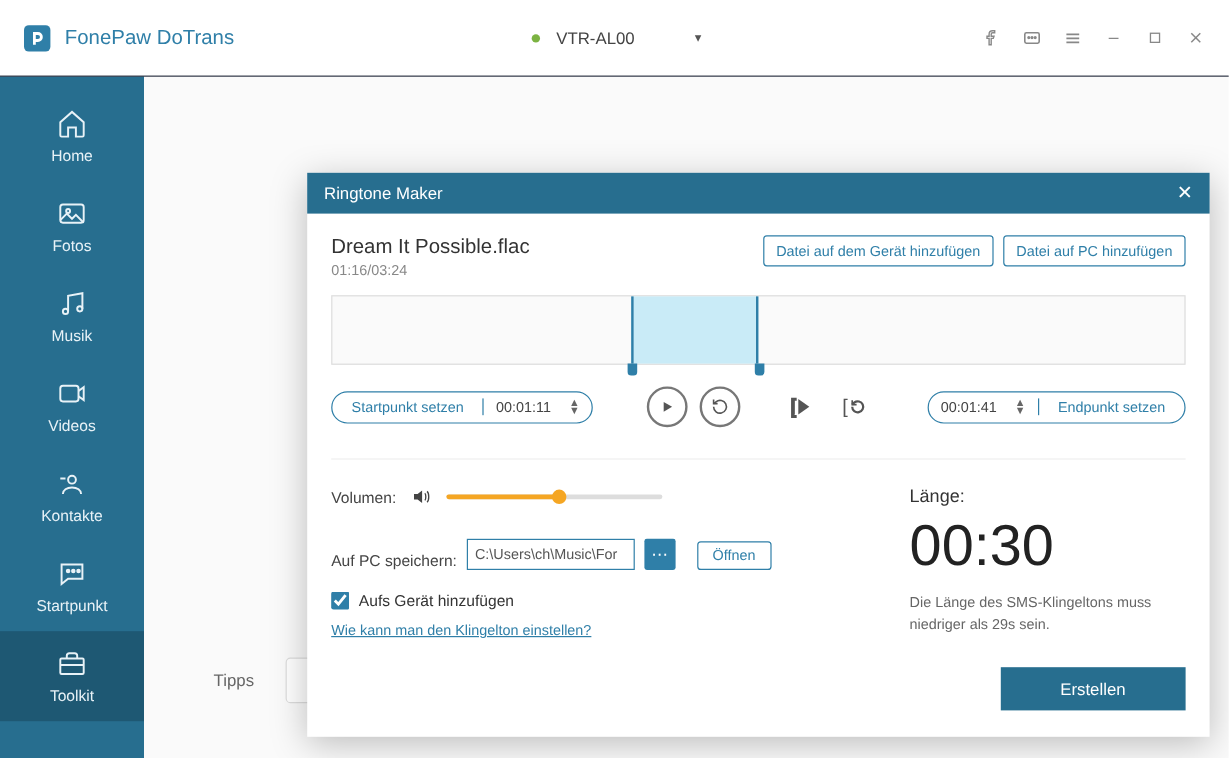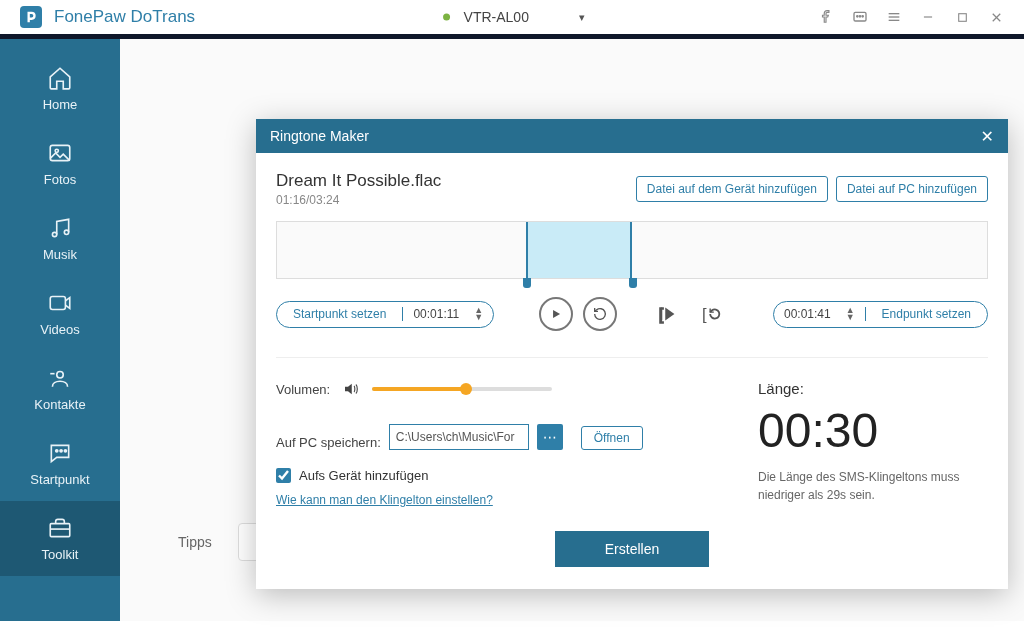--- a/index.html
+++ b/index.html
@@ -1,19 +1,19 @@
 <!DOCTYPE html>
 <html><head>
 <meta charset="utf-8">
 <style>
 * { margin: 0; padding: 0; box-sizing: border-box; font-family: -apple-system, BlinkMacSystemFont, "Segoe UI", Arial, sans-serif; }
 body { background: #fff; width: 1024px; height: 632px; overflow: hidden; position: relative; }
 
 
-.titlebar { height: 39px; display: flex; align-items: center; padding: 0 20px; border-bottom: 5px solid #0f172a; text-align: center; }
+.titlebar { height: 64px; display: flex; align-items: center; padding: 0 20px; border-bottom: 1px solid #0f172a; text-align: center; }
 .logo-icon { width: 22px; height: 22px; background: #2f7fa8; border-radius: 4px; display: flex; align-items: center; justify-content: center; color: #fff; font-weight: bold; font-size: 14px; margin-right: 12px; }
 .app-title { color: #2f7fa8; font-size: 17px; flex: 0 0 auto; }
 .device-selector { margin-left: auto; margin-right: auto; display: flex; align-items: center; gap: 10px; color: #444; font-size: 14px; position: absolute; left: 50%; transform: translateX(-50%); }
 .android-dot { width: 14px; height: 14px; }
 .chevron-down { font-size: 11px; color: #555; margin-left: 40px; }
 .titlebar-right { margin-left: auto; display: flex; align-items: center; gap: 18px; color: #777; }
 .titlebar-right .ico { width: 16px; height: 16px; display: flex; align-items: center; justify-content: center; cursor: pointer; font-size: 16px; }
 
 
 .main { display: flex; height: calc(100% - 50px); }
@@ -28,21 +28,21 @@
 .tipps-label { color: #666; font-size: 14px; }
 .tipps-box { flex: 1; border: 1px solid #ddd; border-radius: 4px; height: 38px; display: flex; align-items: center; justify-content: flex-end; padding: 0 14px; background: #fff; }
 .tipps-box .chev { color: #444; font-size: 16px; }
 
 
 .modal { position: absolute; left: 136px; top: 80px; width: 752px; background: #fff; box-shadow: 0 6px 28px rgba(0,0,0,0.25); }
 .modal-header { background: #276e8f; color: #fff; height: 34px; display: flex; align-items: center; padding: 0 14px; font-size: 14px; justify-content: space-between; }
 .modal-header .close { cursor: pointer; font-size: 16px; }
 .modal-body { padding: 18px 20px 22px; }
 
-.file-row { display: flex; justify-content: space-between; align-items: center; }
+.file-row { display: flex; justify-content: space-between; align-items: flex-start; }
 .file-title { font-size: 17px; color: #333; }
 .file-time { font-size: 12px; color: #888; margin-top: 2px; }
 .file-btns { display: flex; gap: 8px; }
 .out-btn { border: 1px solid #2f7fa8; color: #2f7fa8; background: #fff; border-radius: 3px; font-size: 12px; padding: 5px 10px; cursor: pointer; }
 
 .waveform-wrap { margin-top: 14px; border: 1px solid #ddd; height: 58px; position: relative; background: #fafafa; }
 .wave-sel { position: absolute; top: 0; bottom: 0; left: 35%; width: 15%; background: #c9ebf7; border-left: 2px solid #2f7fa8; border-right: 2px solid #2f7fa8; }
 .handle { position: absolute; bottom: -10px; width: 8px; height: 10px; background: #2f7fa8; border-radius: 0 0 3px 3px; }
 .handle.left { left: calc(35% - 3px); }
 .handle.right { left: calc(50% - 3px); }
@@ -76,21 +76,21 @@
 
 .check-row { display: flex; align-items: center; gap: 8px; margin-top: 18px; font-size: 13px; color: #333; }
 .check-row input { width: 15px; height: 15px; accent-color: #2f7fa8; }
 .link-row { margin-top: 10px; font-size: 12px; }
 .link-row a { color: #2f7fa8; text-decoration: underline; cursor: pointer; }
 
 .length-label { font-size: 15px; color: #333; }
 .length-val { font-size: 48px; color: #222; margin-top: 6px; font-weight: 400; }
 .length-hint { font-size: 12px; color: #666; margin-top: 10px; line-height: 1.5; }
 
-.create-row { display: flex; justify-content: center; margin-top: 24px; }
+.create-row { display: flex; justify-content: flex-end; margin-top: 24px; }
 .create-btn { background: #276e8f; color: #fff; border: none; padding: 10px 50px; font-size: 14px; cursor: pointer; }
 
 svg { display: block; }
 </style>
 </head>
 <body>
 
 <div class="titlebar">
   <div class="logo-icon">
     <svg viewBox="0 0 24 24" width="14" height="14" fill="#fff">

